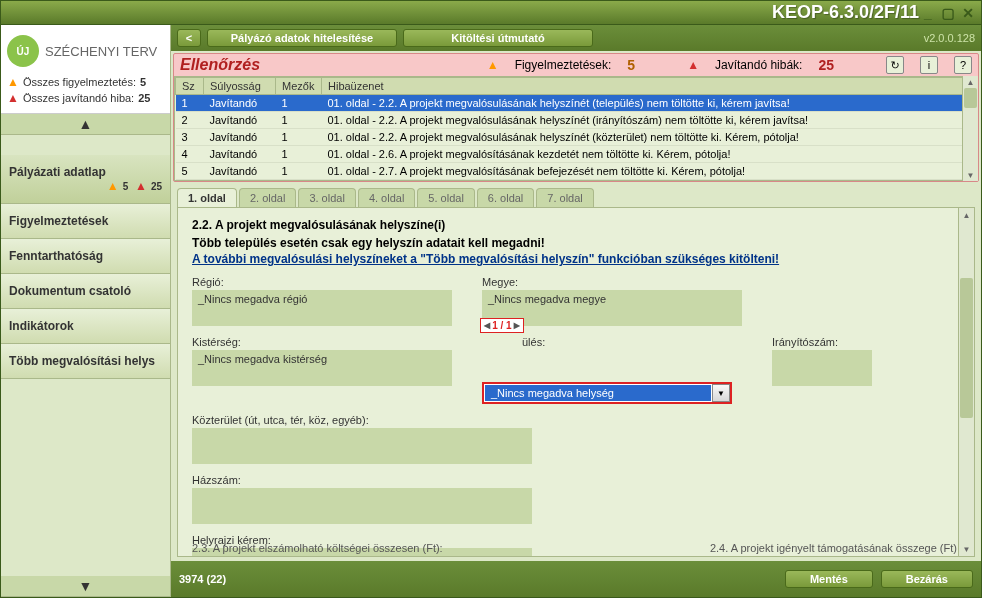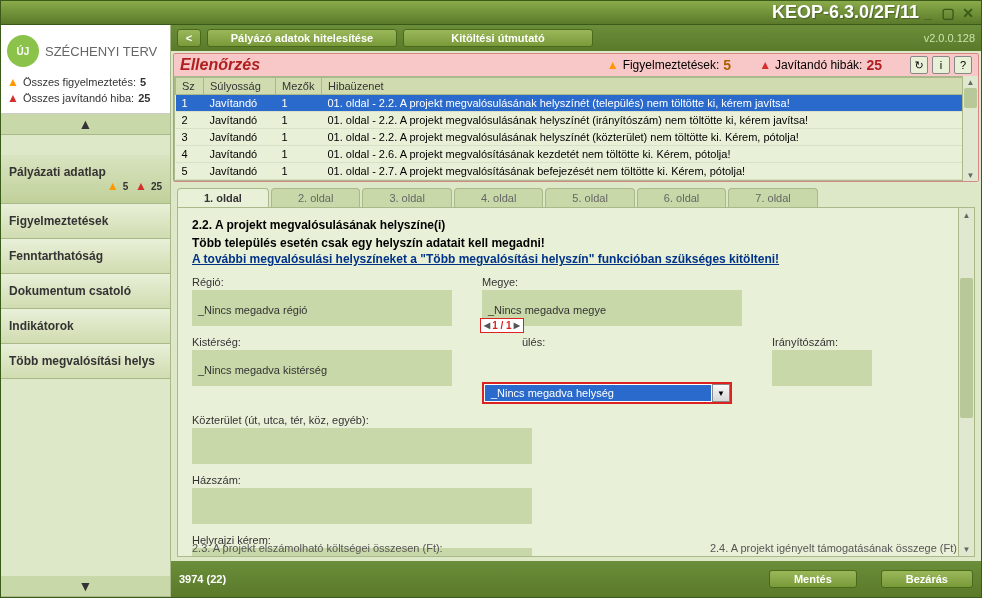--- a/index.html
+++ b/index.html
@@ -23,66 +23,66 @@
 .nav-item.active { background: linear-gradient(#d8e4c0, #c0d09a); margin-top: 20px; }
 .nav-badges { float: right; font-size: 10px; }
 .nav-badges span { margin-left: 4px; }
 .sidebar-spacer { flex: 1; }
 .main { flex: 1; display: flex; flex-direction: column; overflow: hidden; }
 .toolbar { background: linear-gradient(#6b8e3a, #5a7a2a); height: 26px; display: flex; align-items: center; padding: 2px 6px; gap: 6px; }
 .tb-btn { background: linear-gradient(#9ab85a, #7a9a3a); color: #fff; border: 1px solid #4a6a1a; border-radius: 3px; padding: 2px 14px; font-size: 11px; font-weight: bold; cursor: pointer; white-space: nowrap; }
 .tb-back { width: 24px; padding: 2px 4px; text-align: center; }
 .tb-version { margin-left: auto; color: #cde3a8; font-size: 11px; }
 .errpanel { background: #f8c8c8; border: 1px solid #d88888; margin: 2px; border-radius: 2px; display: flex; flex-direction: column; }
-.errhead { display: flex; align-items: center; padding: 2px 6px; font-size: 12px; gap: 4px; text-align: center; }
+.errhead { display: flex; align-items: center; padding: 2px 6px; font-size: 12px; gap: 16px; text-align: center; }
 .errhead .ell { color: #b02020; font-style: italic; font-weight: bold; font-size: 16px; flex: 0 0 auto; }
 .errhead .sp { flex: 1; }
 .errhead .cnt { font-weight: bold; font-size: 14px; }
 .errhead .ico { width: 18px; height: 18px; display: flex; align-items: center; justify-content: center; border: 1px solid #888; border-radius: 2px; background: #e8f0d8; cursor: pointer; font-size: 11px; }
 .errtable { background: #e8f0d8; border: 1px solid #aab88a; }
 .ertbl { width: 100%; border-collapse: collapse; font-size: 11px; table-layout: fixed; }
 .ertbl th { background: #d0dcb0; text-align: left; padding: 2px 6px; border: 1px solid #aab88a; font-weight: normal; color: #333; }
 .ertbl td { padding: 2px 6px; border-bottom: 1px solid #d8e0c8; white-space: nowrap; overflow: hidden; text-overflow: ellipsis; }
 .ertbl tr.rsel td { background: #2a6acc; color: #fff; }
 .c-sz { width: 28px; }
 .c-sul { width: 72px; }
 .c-mez { width: 46px; }
 .errtable-wrap { position: relative; }
 .errscroll { position: absolute; right: 0; top: 0; bottom: 0; width: 16px; background: #e0e8d0; border-left: 1px solid #aab88a; }
 .errscroll .thumb { position: absolute; left: 1px; right: 1px; top: 12px; height: 20px; background: #b8c898; border-radius: 2px; }
 .errscroll .arr { position: absolute; left: 0; right: 0; height: 12px; display: flex; align-items: center; justify-content: center; font-size: 8px; color: #666; }
 .errscroll .arr.up { top: 0; }
 .errscroll .arr.dn { bottom: 0; }
 .tabs-row { display: flex; gap: 2px; padding: 4px 6px 0; background: #dde8c8; }
-.tab { background: #c8d8a8; border: 1px solid #aab88a; border-bottom: none; border-radius: 4px 4px 0 0; padding: 3px 26px; font-size: 11px; color: #666; cursor: pointer; }
+.tab { background: #c8d8a8; border: 1px solid #aab88a; border-bottom: none; border-radius: 4px 4px 0 0; padding: 3px 10px; font-size: 11px; color: #666; cursor: pointer; }
 .tab.active { background: #e8f0d8; color: #333; font-weight: bold; }
 .form-area { flex: 1; background: #e8f0d8; margin: 0 6px 4px; border: 1px solid #aab88a; padding: 10px 14px; overflow: hidden; position: relative; }
 .form-heading { font-weight: bold; font-size: 12px; margin-bottom: 4px; }
 .form-sub { font-weight: bold; font-size: 12px; margin-bottom: 2px; }
 .form-link { font-weight: bold; text-decoration: underline; color: #003388; cursor: pointer; font-size: 12px; margin-bottom: 10px; display: block; }
 .form-row { display: flex; gap: 40px; margin: 10px 0; }
 .field { display: flex; flex-direction: column; gap: 2px; }
 .field label { font-size: 11px; color: #333; }
-.field .inp { background: #c8d8a8; border: none; padding: 14px 6px; font-size: 11px; color: #333; height: 36px; }
+.field .inp { background: #c8d8a8; border: none; padding: 3px 6px; font-size: 11px; color: #333; height: 36px; }
 .inp.w260 { width: 260px; }
 .inp.w340 { width: 340px; }
 .inp.w100 { width: 100px; }
 .dropdown-box { position: relative; display: inline-block; margin-top: 32px; }
 .dropdown-hi { border: 2px solid #d22; background: #fff; display: flex; align-items: center; height: 22px; width: 250px; }
 .dropdown-hi .sel { flex: 1; background: #2a6acc; color: #fff; padding: 2px 6px; font-size: 11px; margin: 1px; overflow: hidden; }
 .dropdown-hi .ddbtn { width: 18px; height: 18px; background: linear-gradient(#f8f8f8,#d8d8d8); border: 1px solid #888; display: flex; align-items: center; justify-content: center; font-size: 8px; cursor: pointer; }
 .pager { position: absolute; top: -18px; left: -2px; background: #fff; border: 1px solid #d22; font-size: 10px; padding: 1px 3px; color: #d22; font-weight: bold; display: flex; align-items: center; gap: 2px; }
 .pager .pbtn { cursor: pointer; font-size: 8px; color: #555; }
 .form-scroll { position: absolute; right: 0; top: 0; bottom: 0; width: 16px; background: #e0e8d0; border-left: 1px solid #aab88a; }
 .form-scroll .thumb { position: absolute; left: 1px; right: 1px; top: 70px; height: 140px; background: #b8c898; border-radius: 2px; }
 .form-scroll .arr { position: absolute; left: 0; right: 0; height: 14px; display: flex; align-items: center; justify-content: center; font-size: 8px; color: #666; cursor: pointer; }
 .form-scroll .arr.up { top: 0; }
 .form-scroll .arr.dn { bottom: 0; }
 .cutoff { position: absolute; bottom: 2px; left: 14px; right: 14px; font-size: 11px; color: #555; display: flex; justify-content: space-between; gap: 45px; }
-.footer { background: linear-gradient(#6b8e3a, #5a7a2a); height: 24px; display: flex; align-items: center; padding: 18px 8px; gap: 24px; color: #fff; font-size: 11px; }
+.footer { background: linear-gradient(#6b8e3a, #5a7a2a); height: 24px; display: flex; align-items: center; padding: 18px 8px; gap: 8px; color: #fff; font-size: 11px; }
 .footer .status { flex: 1; font-weight: bold; }
 .footer .fbtn { background: linear-gradient(#9ab85a, #7a9a3a); color: #fff; border: 1px solid #4a6a1a; border-radius: 3px; padding: 2px 24px; font-size: 11px; font-weight: bold; cursor: pointer; }
 </style>
 </head>
 <body>
 
 <div class="window">
   <div class="titlebar">
     <span class="title">KEOP-6.3.0/2F/11</span>
     <div class="winbtns">

